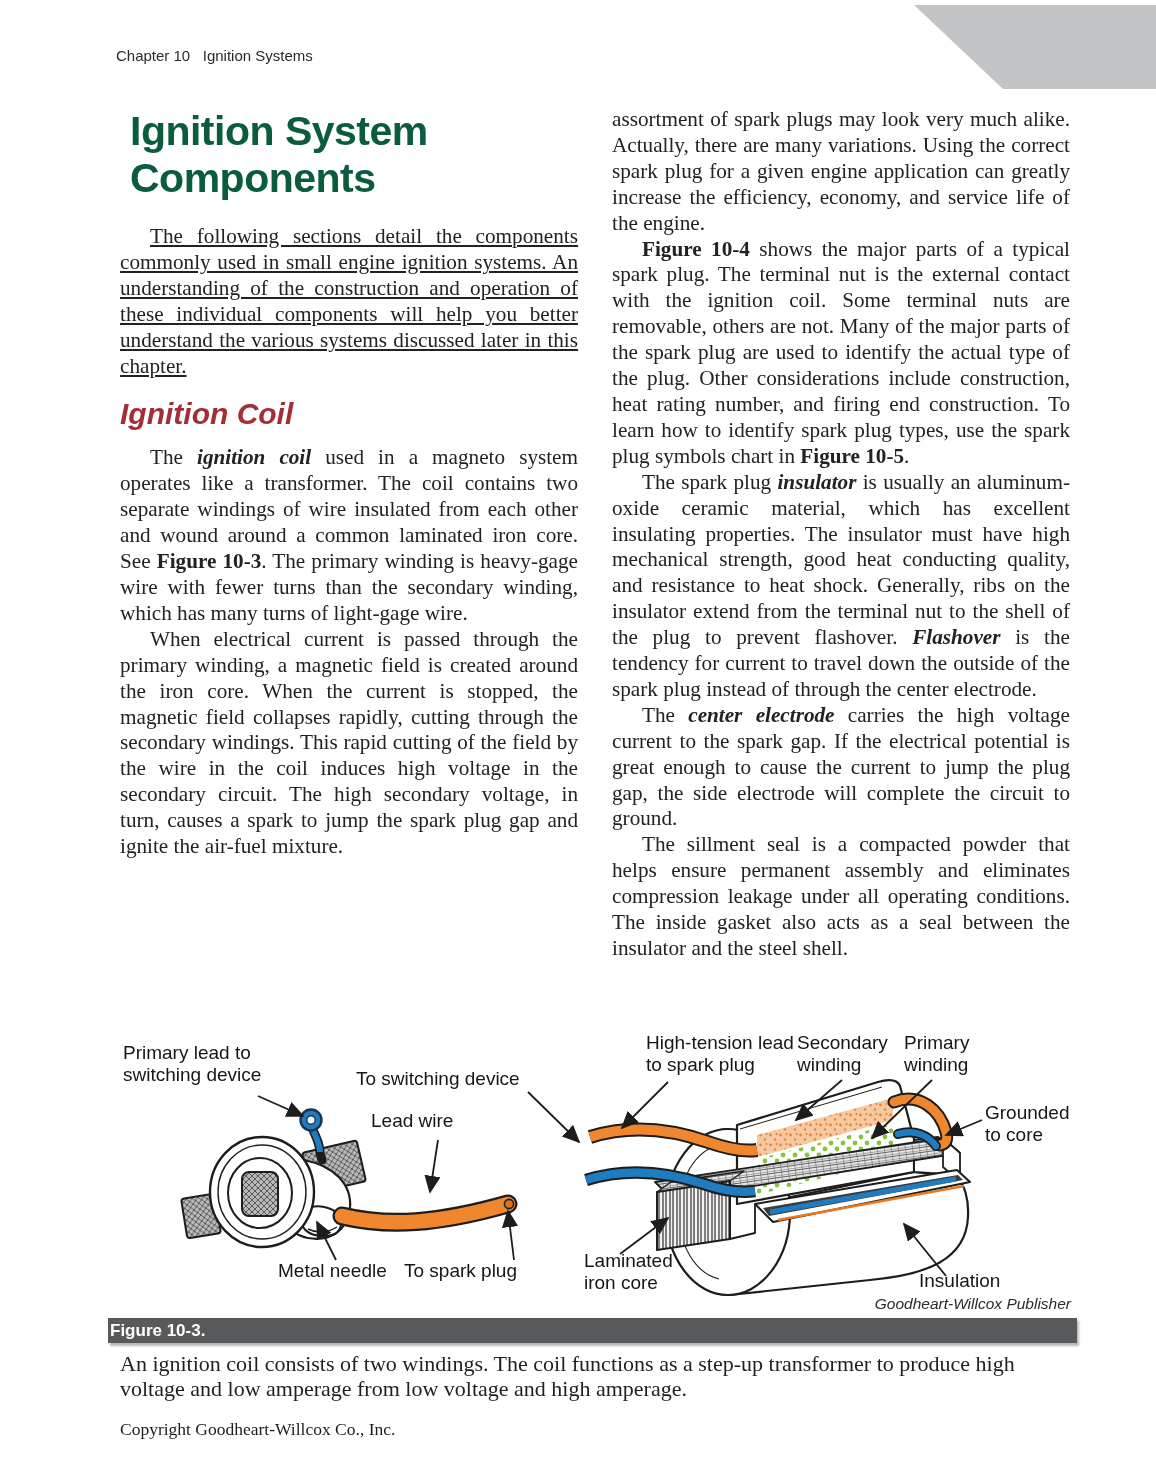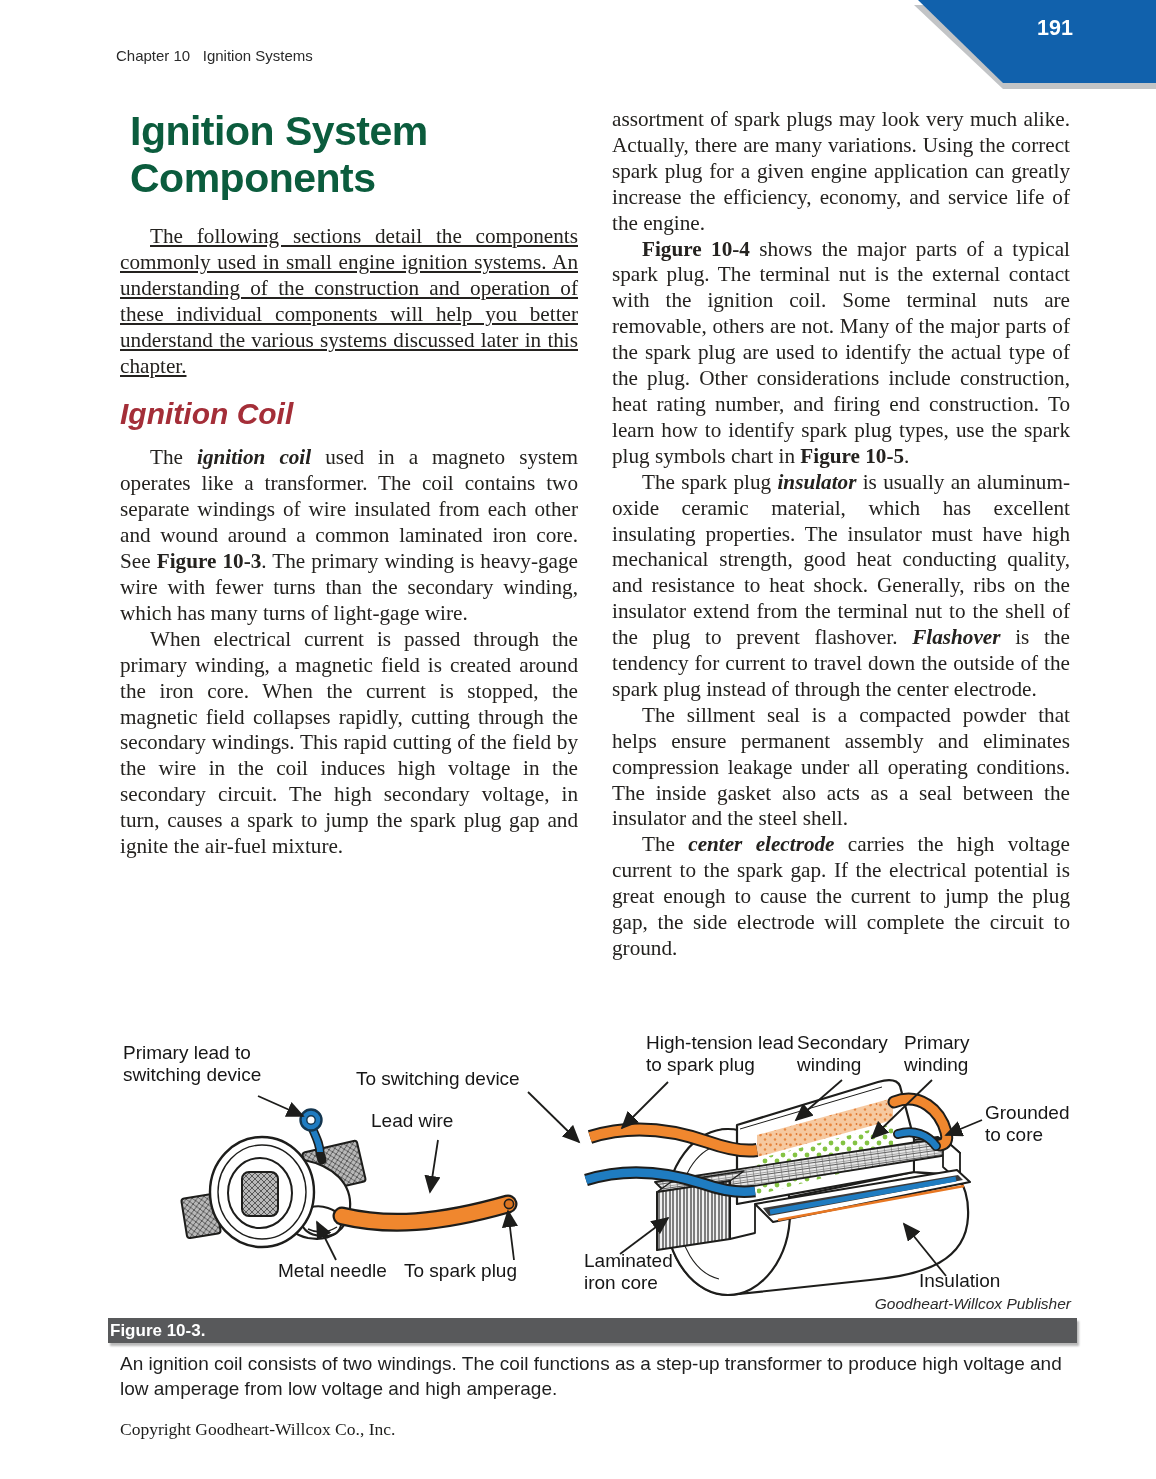--- a/index.html
+++ b/index.html
@@ -50,49 +50,46 @@
   .fig-label{position:absolute;font-family:"Liberation Sans",sans-serif;
     font-size:19px;line-height:22px;color:#161616;white-space:pre-line;}
   #fig-credit{position:absolute;left:700px;top:263px;width:263px;text-align:right;
     font-family:"Liberation Sans",sans-serif;font-style:italic;font-size:15.5px;color:#2b2b2b;}
   
   #caption-bar{left:108px;top:1318px;width:969px;height:25px;background:var(--caption_bar_gray);
     box-shadow:2px 3px 2px rgba(0,0,0,.28);}
   #caption-bar span{display:block;padding-left:2px;line-height:25px;color:#fff;
     font-family:"Liberation Sans",sans-serif;font-weight:bold;font-size:17px;}
   #caption-text{left:120px;top:1351px;width:945px;
-    font-family:Liberation Sans, sans-serif;font-size:19px;line-height:25px;color:#1f1f1f;}
+    font-family:Liberation Serif, serif;font-size:22px;line-height:25px;color:#1f1f1f;}
   #footer-copyright{left:120px;top:1419px;font-size:17.5px;color:#1d1d1b;}
 </style>
 </head>
 <body>
 
 <div id="page">
 
   <div class="abs" id="chapter-header">Chapter 10   Ignition Systems</div>
   <div class="abs" id="tab-shadow"></div>
-  <div class="abs" id="page-tab">
-    <span class="abs" id="page-number">191</span>
-  </div>
 
   <h1 class="abs" id="page-title" style="margin:12px">Ignition System Components</h1>
 
   <div class="abs col" id="col-left">
     <p class="para indent mt16"><span>The following sections detail the components commonly used in small engine ignition systems. An understanding of the construction and operation of these individual components will help you better understand the various systems discussed later in this chapter.</span></p>
     <h2 class="subhead" id="h-ignition-coil">Ignition Coil</h2>
     <p class="para indent"><span>The </span><span class="seg-bi">ignition coil</span><span> used in a magneto system operates like a transformer. The coil contains two separate windings of wire insulated from each other and wound around a common laminated iron core. See </span><span class="seg-b">Figure 10-3</span><span>. The primary winding is heavy-gage wire with fewer turns than the secondary winding, which has many turns of light-gage wire.</span></p>
     <p class="para indent"><span>When electrical current is passed through the primary winding, a magnetic field is created around the iron core. When the current is stopped, the magnetic field collapses rapidly, cutting through the secondary windings. This rapid cutting of the field by the wire in the coil induces high voltage in the secondary circuit. The high secondary voltage, in turn, causes a spark to jump the spark plug gap and ignite the air-fuel mixture.</span></p>
   </div>
 
   <div class="abs col" id="col-right">
     <p class="para"><span>assortment of spark plugs may look very much alike. Actually, there are many variations. Using the correct spark plug for a given engine application can greatly increase the efficiency, economy, and service life of the engine.</span></p>
     <p class="para indent"><span class="seg-b">Figure 10-4</span><span> shows the major parts of a typical spark plug. The terminal nut is the external contact with the ignition coil. Some terminal nuts are removable, others are not. Many of the major parts of the spark plug are used to identify the actual type of the plug. Other considerations include construction, heat rating number, and firing end construction. To learn how to identify spark plug types, use the spark plug symbols chart in </span><span class="seg-b">Figure 10-5</span><span>.</span></p>
     <p class="para indent"><span>The spark plug </span><span class="seg-bi">insulator</span><span> is usually an aluminum-oxide ceramic material, which has excellent insulating properties. The insulator must have high mechanical strength, good heat conducting quality, and resistance to heat shock. Generally, ribs on the insulator extend from the terminal nut to the shell of the plug to prevent flashover. </span><span class="seg-bi">Flashover</span><span> is the tendency for current to travel down the outside of the spark plug instead of through the center electrode.</span></p>
+    <p class="para indent"><span>The </span><span class="seg-bi">center electrode</span><span> carries the high voltage current to the spark gap. If the electrical potential is great enough to cause the current to jump the plug gap, the side electrode will complete the circuit to ground.</span></p>
     <p class="para indent"><span>The sillment seal is a compacted powder that helps ensure permanent assembly and eliminates compression leakage under all operating conditions. The inside gasket also acts as a seal between the insulator and the steel shell.</span></p>
-    <p class="para indent"><span>The </span><span class="seg-bi">center electrode</span><span> carries the high voltage current to the spark gap. If the electrical potential is great enough to cause the current to jump the plug gap, the side electrode will complete the circuit to ground.</span></p>
   </div>
 
   <div class="abs" id="figure">
     <svg width="970" height="286" viewBox="0 0 970 286">
       <defs>
         <marker id="ah" markerWidth="11" markerHeight="9" refX="9" refY="4.5" orient="auto">
           <path d="M0,0 L10,4.5 L0,9 z" fill="#1d1d1b"></path>
         </marker>
         <pattern id="crosshatch" width="6" height="6" patternUnits="userSpaceOnUse">
           <rect width="6" height="6" fill="#b9b9b9"></rect>

